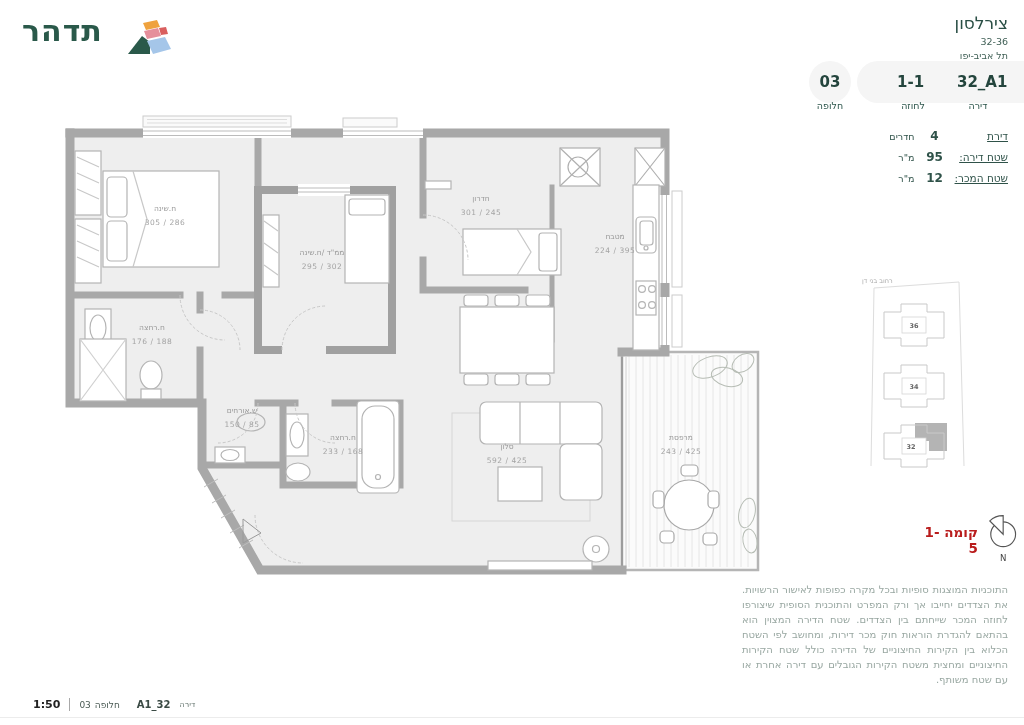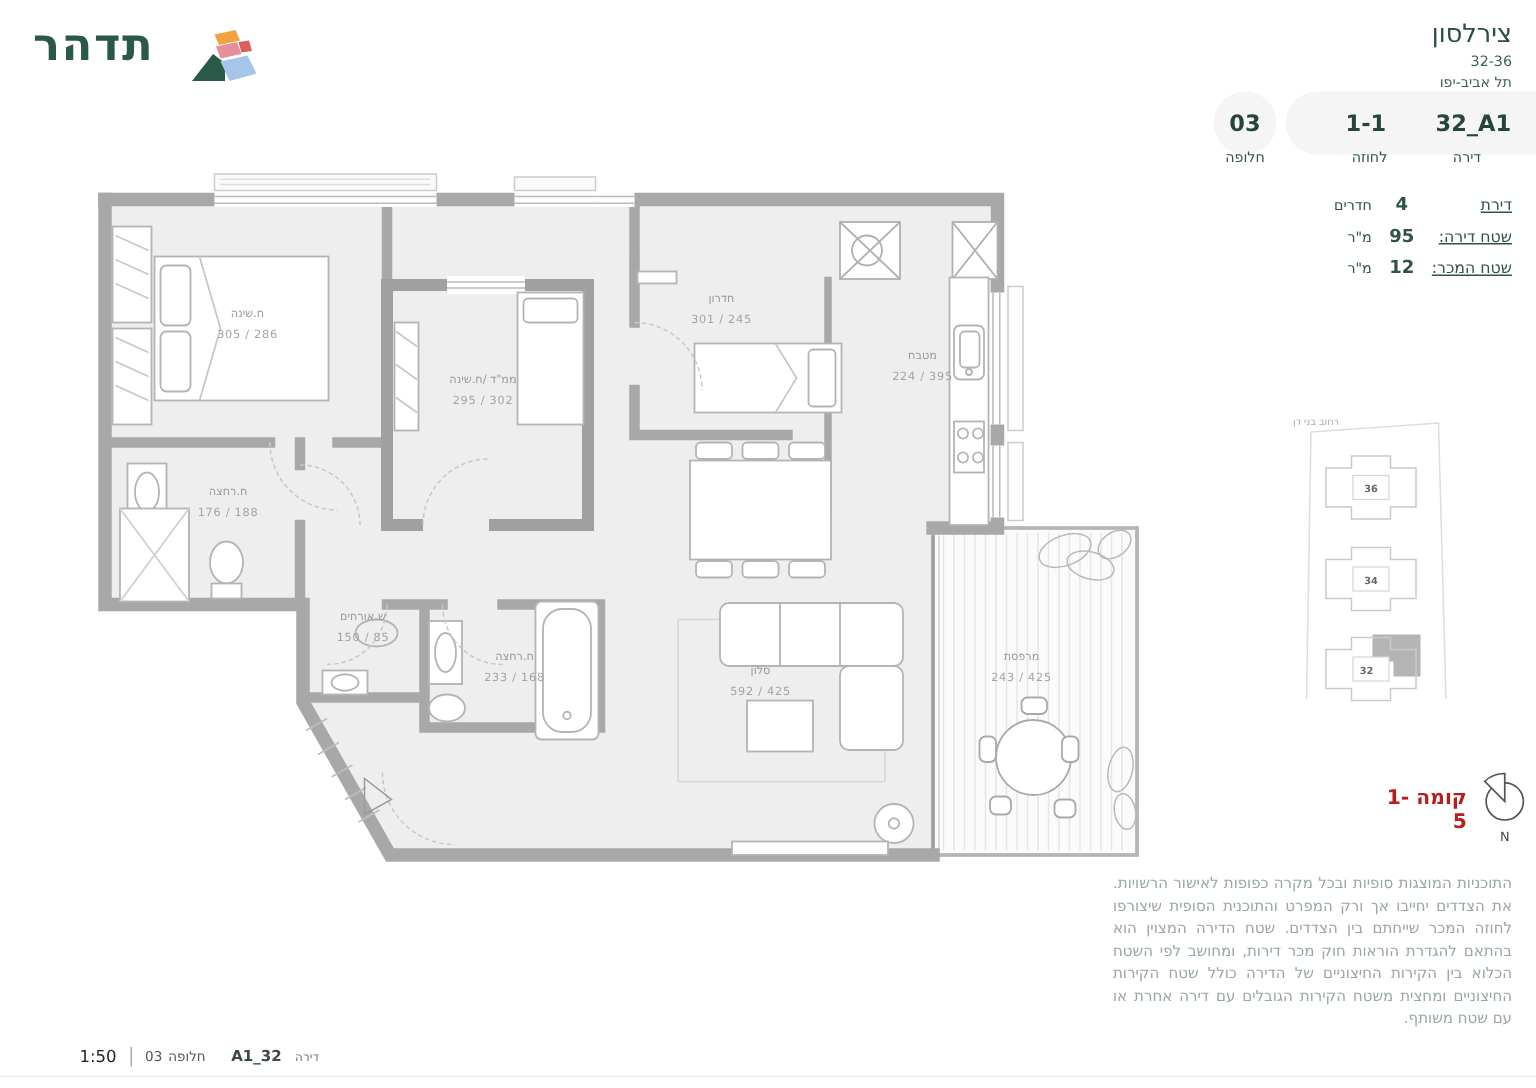--- a/index.html
+++ b/index.html
@@ -36,21 +36,21 @@
   .floor-label{font-size:13.5px;font-weight:bold;color:#b91c1c;}
   
   .disclaimer{left:742px;top:582px;width:266px;direction:rtl;text-align:justify;
               font-size:10px;line-height:15px;color:#98a7a1;}
   
   .footer{left:33px;top:698px;display:flex;direction:rtl;align-items:center;gap:9px;}
   .f-apt-label{font-size:8px;color:#6b7b75;}
   .f-apt-val{font-size:10px;font-weight:bold;color:#3a4a44;margin-left:8px;}
   .f-alt{font-size:9px;color:#4a5a54;display:flex;gap:4px;direction:rtl;}
   .vdiv{width:1px;height:13px;background:#a8a8a8;}
-  .f-scale{font-size:11px;font-weight:normal;color:#222;margin-left:20px;}
+  .f-scale{font-size:11px;font-weight:bold;color:#222;}
   .bottom-rule{left:0;right:0;top:717px;height:1px;background:#ececec;}
 </style>
 </head>
 <body>
 
 <div class="page">
 
   <div class="abs logo">
     <span class="logo-text">תדהר</span>
     <svg width="46" height="42" viewBox="0 0 46 42">

